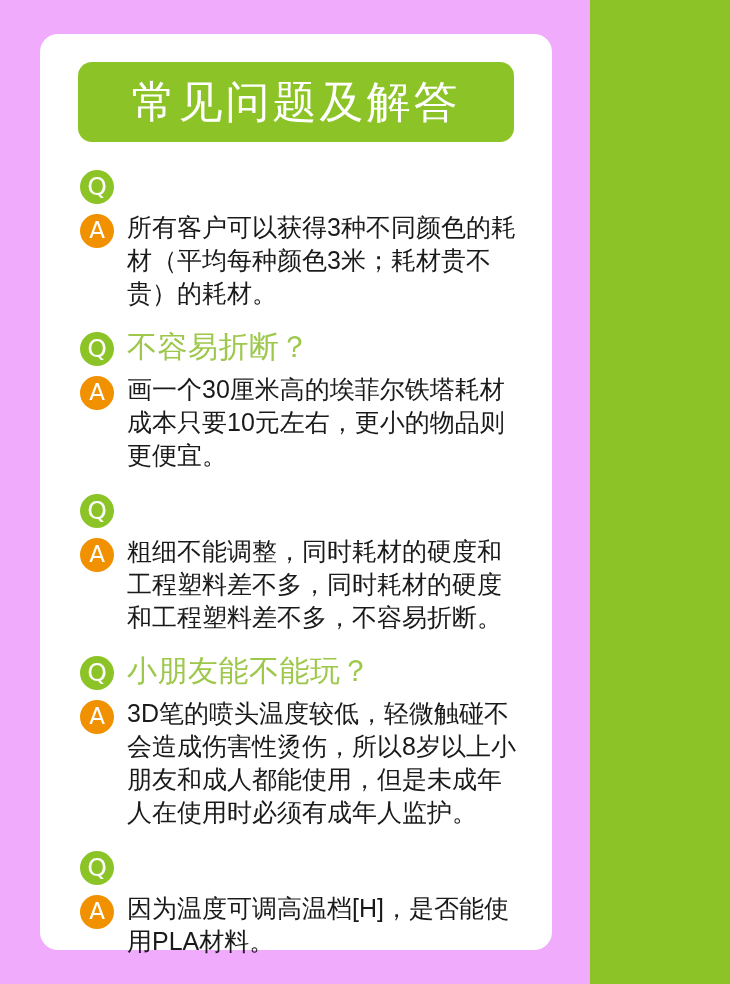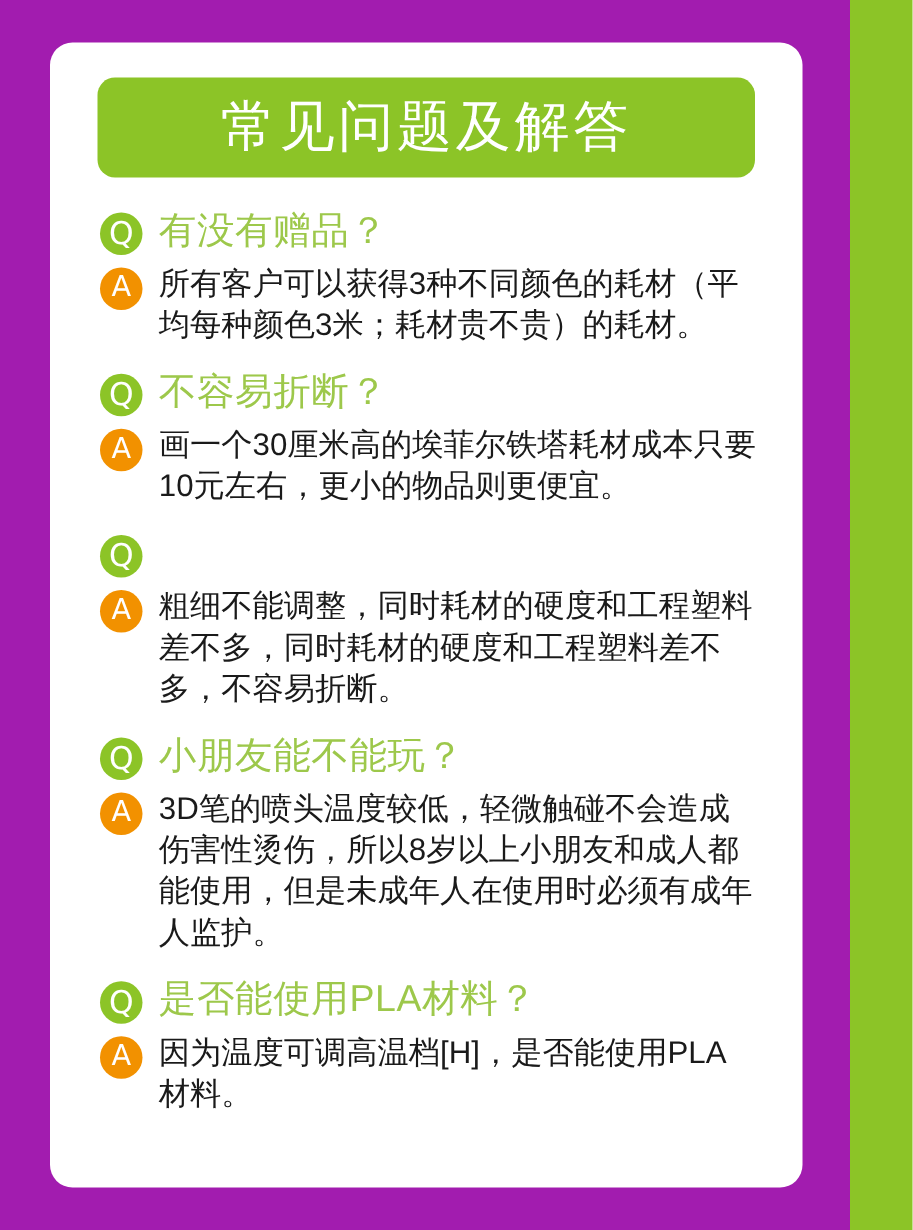--- a/index.html
+++ b/index.html
@@ -10,23 +10,23 @@
   }
 
   body {
     background:#8CC427;
     font-family:"Liberation Sans","DejaVu Sans",sans-serif;
     overflow:hidden;
   }
 
   
   .frame {
-    width:680px;
+    width:590px;
     height:984px;
-    background:#a21caf;
+    background:#f0abfc;
     padding:34px 38px 34px 40px;
   }
 
   
   .card {
     width:100%;
     height:100%;
     background:#FFFFFF;
     border-radius:18px;
     padding:28px 30px 20px 30px;
@@ -122,21 +122,20 @@
       <div class="header-title">常见问题及解答</div>
     </div>
 
     <div class="faq-list">
 
       <div class="faq-item">
         <div class="qa-row question-row">
           <div class="badge badge-q">
               <span>Q</span>
             </div>
-          <div class="question-text">有没有赠品？</div>
         </div>
         <div class="qa-row answer-row">
           <div class="badge badge-a">
               <span>A</span>
             </div>
           <div class="answer-text">所有客户可以获得3种不同颜色的耗材（平均每种颜色3米；耗材贵不贵）的耗材。</div>
         </div>
       </div>
 
       <div class="faq-item">
@@ -181,21 +180,20 @@
             </div>
           <div class="answer-text">3D笔的喷头温度较低，轻微触碰不会造成伤害性烫伤，所以8岁以上小朋友和成人都能使用，但是未成年人在使用时必须有成年人监护。</div>
         </div>
       </div>
 
       <div class="faq-item">
         <div class="qa-row question-row">
           <div class="badge badge-q">
               <span>Q</span>
             </div>
-          <div class="question-text">是否能使用PLA材料？</div>
         </div>
         <div class="qa-row answer-row">
           <div class="badge badge-a">
               <span>A</span>
             </div>
           <div class="answer-text answer-wide" style="max-width: 600px;">因为温度可调高温档[H]，是否能使用PLA材料。</div>
         </div>
       </div>
 
     </div>

